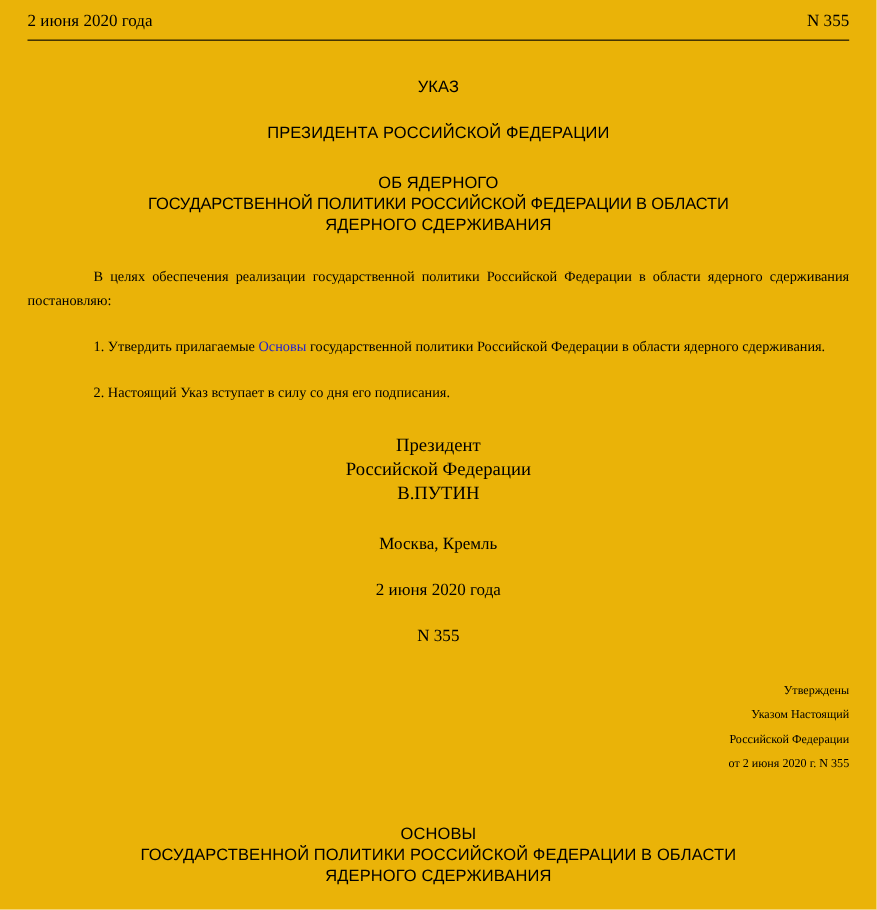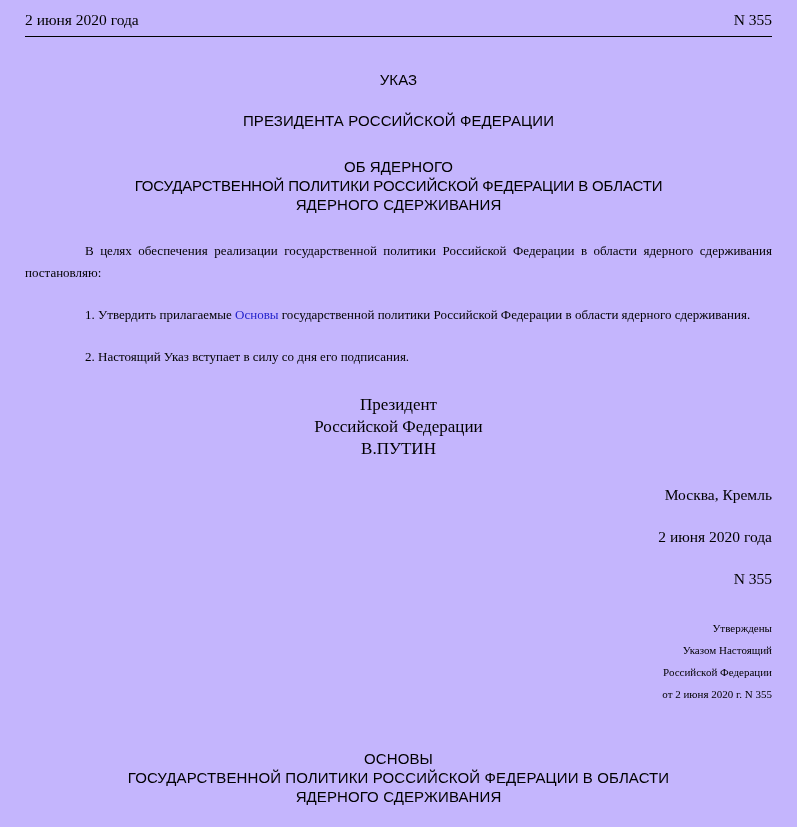--- a/index.html
+++ b/index.html
@@ -15,21 +15,21 @@
     font-family: "Liberation Serif", "DejaVu Serif", serif;
     color: #000000;
     -webkit-font-smoothing: none;
   }
   .page {
     position: relative;
     width: 797px;
     height: 827px;
     box-sizing: border-box;
     padding: 0 25px;
-    background: #c4b5fd;
+    background: #eab308;
   }
 
   
   .doc-header {
     display: flex;
     justify-content: space-between;
     align-items: baseline;
     font-family: "Liberation Serif", "DejaVu Serif", serif;
     font-size: 15.5px;
     line-height: 20px;
@@ -95,21 +95,21 @@
     line-height: 22px;
     margin-top: 26px;
   }
   .approval-block {
     text-align: right;
     font-size: 11px;
     line-height: 22px;
     margin-top: 27px;
   }
   .place-block {
-    text-align: right;
+    text-align: center;
     font-size: 15.5px;
     line-height: 22px;
     margin-top: 24px;
   }
   .place-line { margin-top: 20px; }
   .place-line:first-child { margin-top: 0; }
 
   .sign-line, .approval-line { display: block; }
 </style>
 </head>

